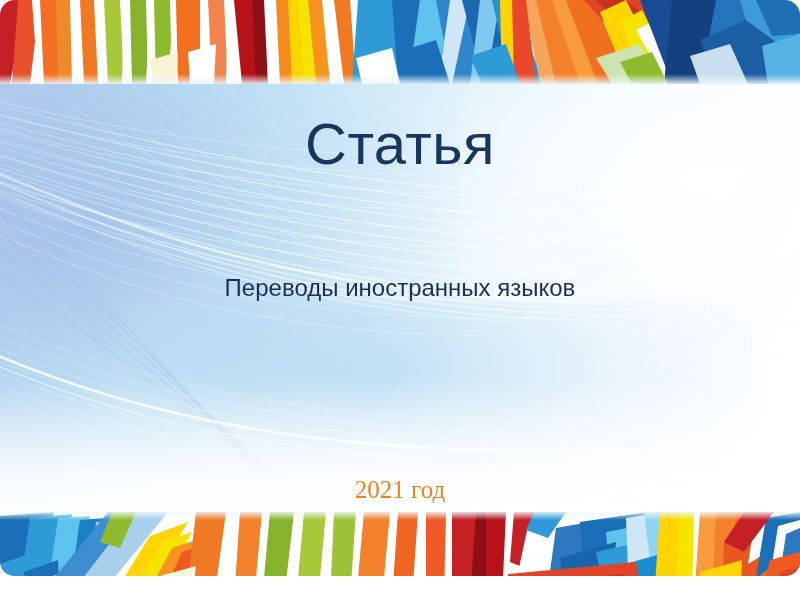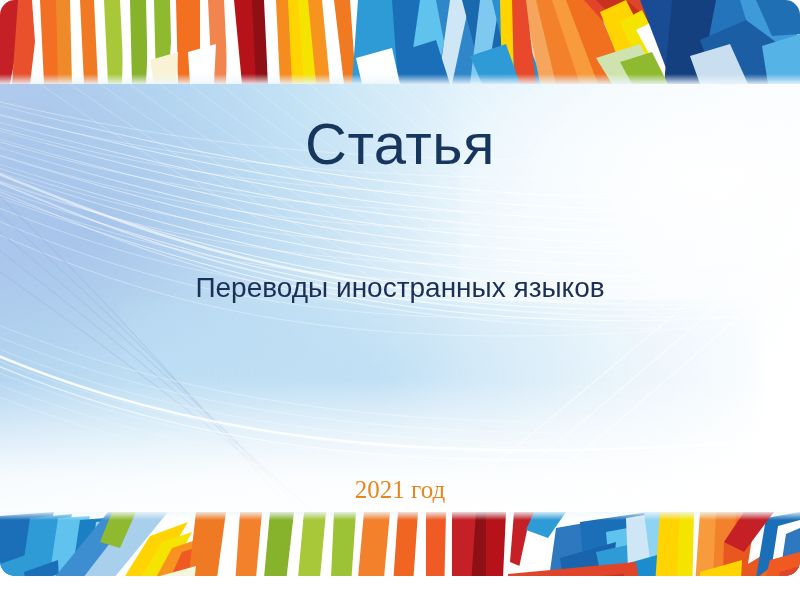--- a/index.html
+++ b/index.html
@@ -117,21 +117,21 @@
     color: #17365d;
     letter-spacing: 0.5px;
     white-space: nowrap;
   }
   .subtitle {
     position: absolute;
     left: 0;
     top: 271px;
     width: 800px;
     text-align: center;
-    font-size: 28px;
+    font-size: 24px;
     line-height: 34px;
     color: #1c2f57;
     white-space: nowrap;
   }
   .year {
     position: absolute;
     left: 0;
     top: 475px;
     width: 800px;
     text-align: center;

